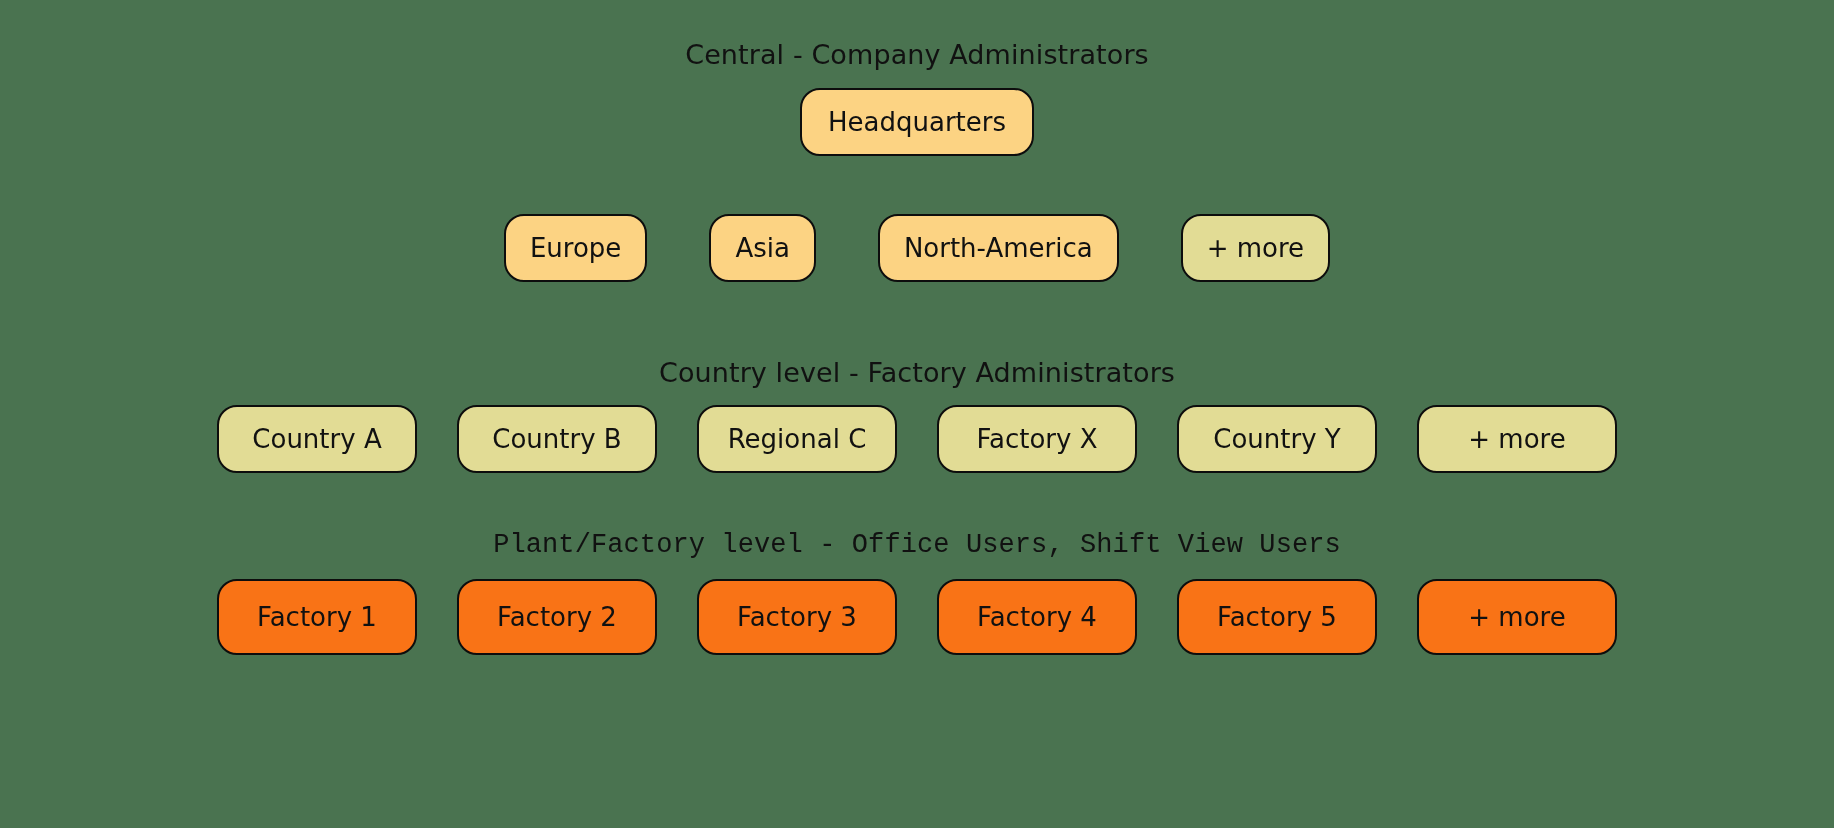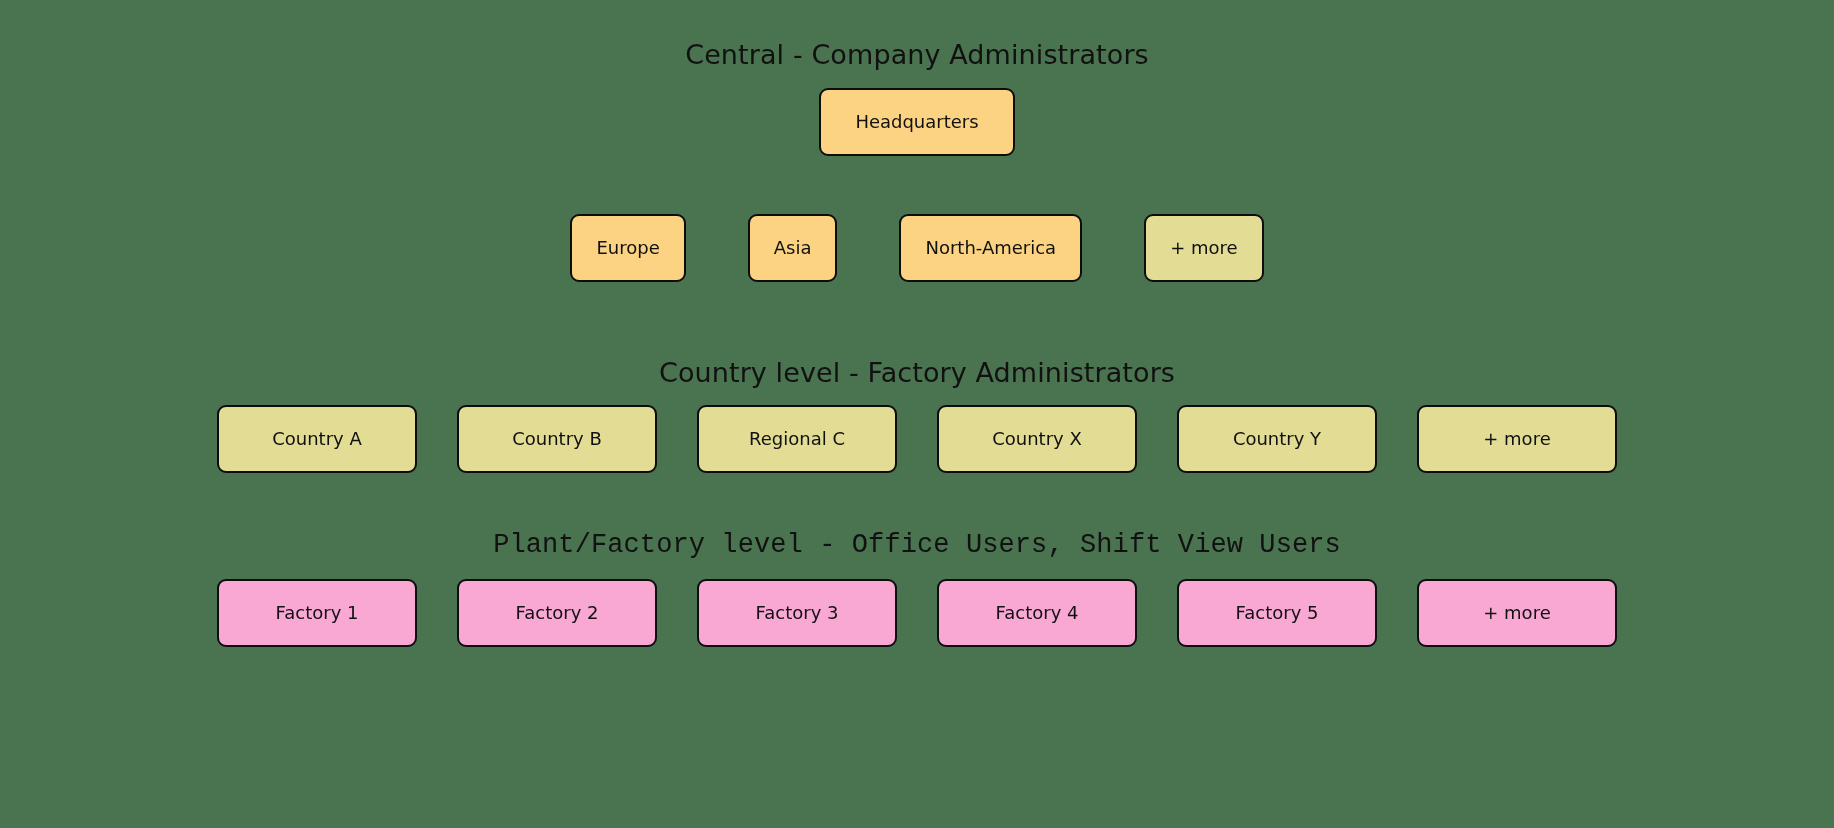--- a/index.html
+++ b/index.html
@@ -45,26 +45,26 @@
 
   .tier-row {
     display: flex;
     align-items: stretch;
     justify-content: center;
   }
 
   .node {
     box-sizing: border-box;
     border: 2.5px solid #0d0d0d;
-    border-radius: 9px;
+    border-radius: 20px;
     display: flex;
     align-items: center;
     justify-content: center;
     color: #111111;
-    font-size: 18px;
+    font-size: 26px;
     font-weight: 400;
     white-space: nowrap;
     line-height: 1;
   }
 
   
   .tier-central .tier-title { margin-bottom: 18px; }
   .tier-central .node {
     background: #fcd383;
     height: 68px;
@@ -91,22 +91,22 @@
     background: #e2dc95;
     height: 68px;
     width: 200px;
   }
 
   
   .tier-plant { margin-top: 58px; }
   .tier-plant .tier-title { margin-bottom: 18px; font-family: Liberation Mono, monospace; }
   .tier-plant .tier-row { gap: 40px; }
   .tier-plant .node {
-    background: #f9a8d4;
-    height: 68px;
+    background: #f97316;
+    height: 76px;
     width: 200px;
   }
 </style>
 </head>
 <body>
 
 <div id="diagram">
 
   <section class="tier tier-central">
     <div class="tier-title">Central - Company Administrators</div>
@@ -123,21 +123,21 @@
       <div class="node muted">+ more</div>
     </div>
   </section>
 
   <section class="tier tier-country">
     <div class="tier-title">Country level - Factory Administrators</div>
     <div class="tier-row">
       <div class="node">Country A</div>
       <div class="node">Country B</div>
       <div class="node">Regional C</div>
-      <div class="node">Country X</div>
+      <div class="node">Factory X</div>
       <div class="node">Country Y</div>
       <div class="node">+ more</div>
     </div>
   </section>
 
   <section class="tier tier-plant">
     <div class="tier-title">Plant/Factory level - Office Users, Shift View Users</div>
     <div class="tier-row">
       <div class="node">Factory 1</div>
       <div class="node">Factory 2</div>

